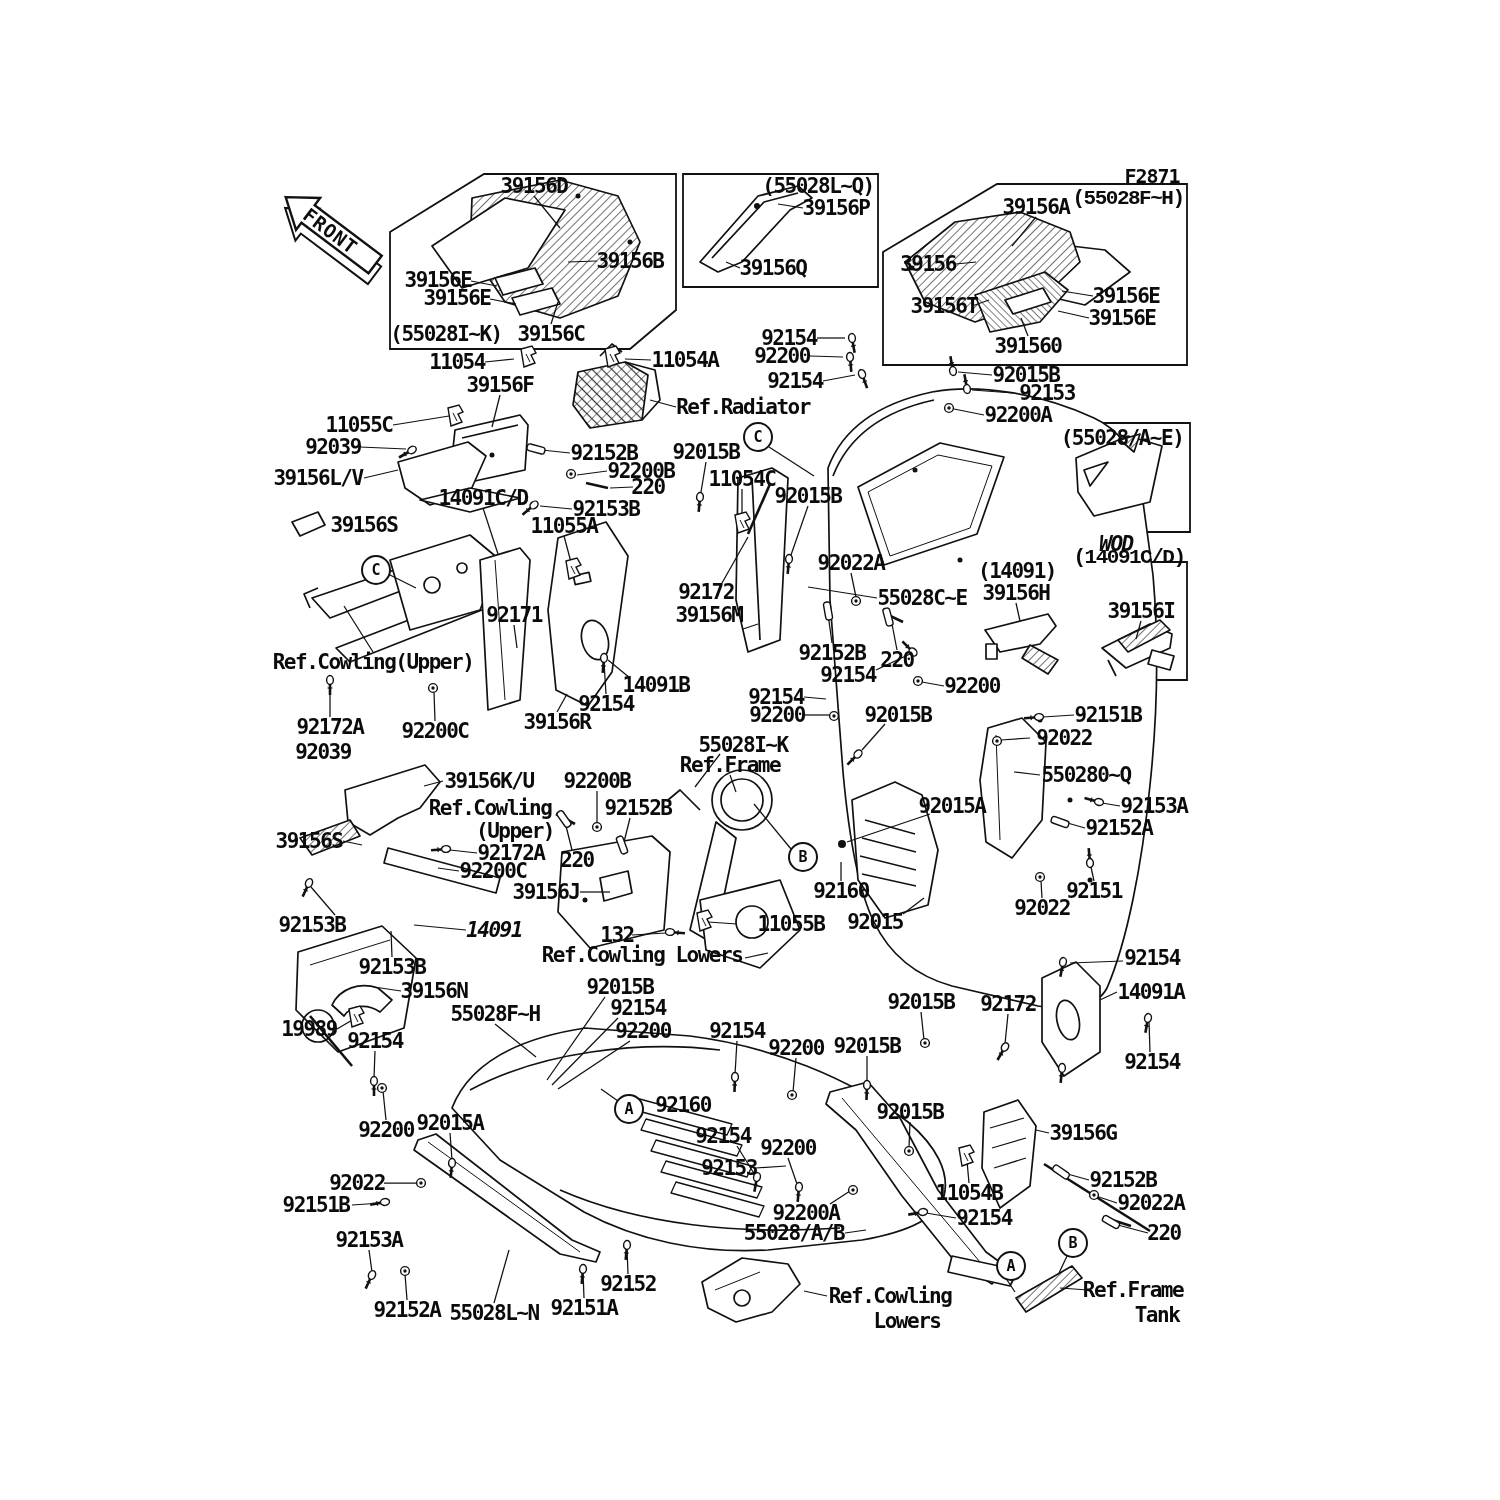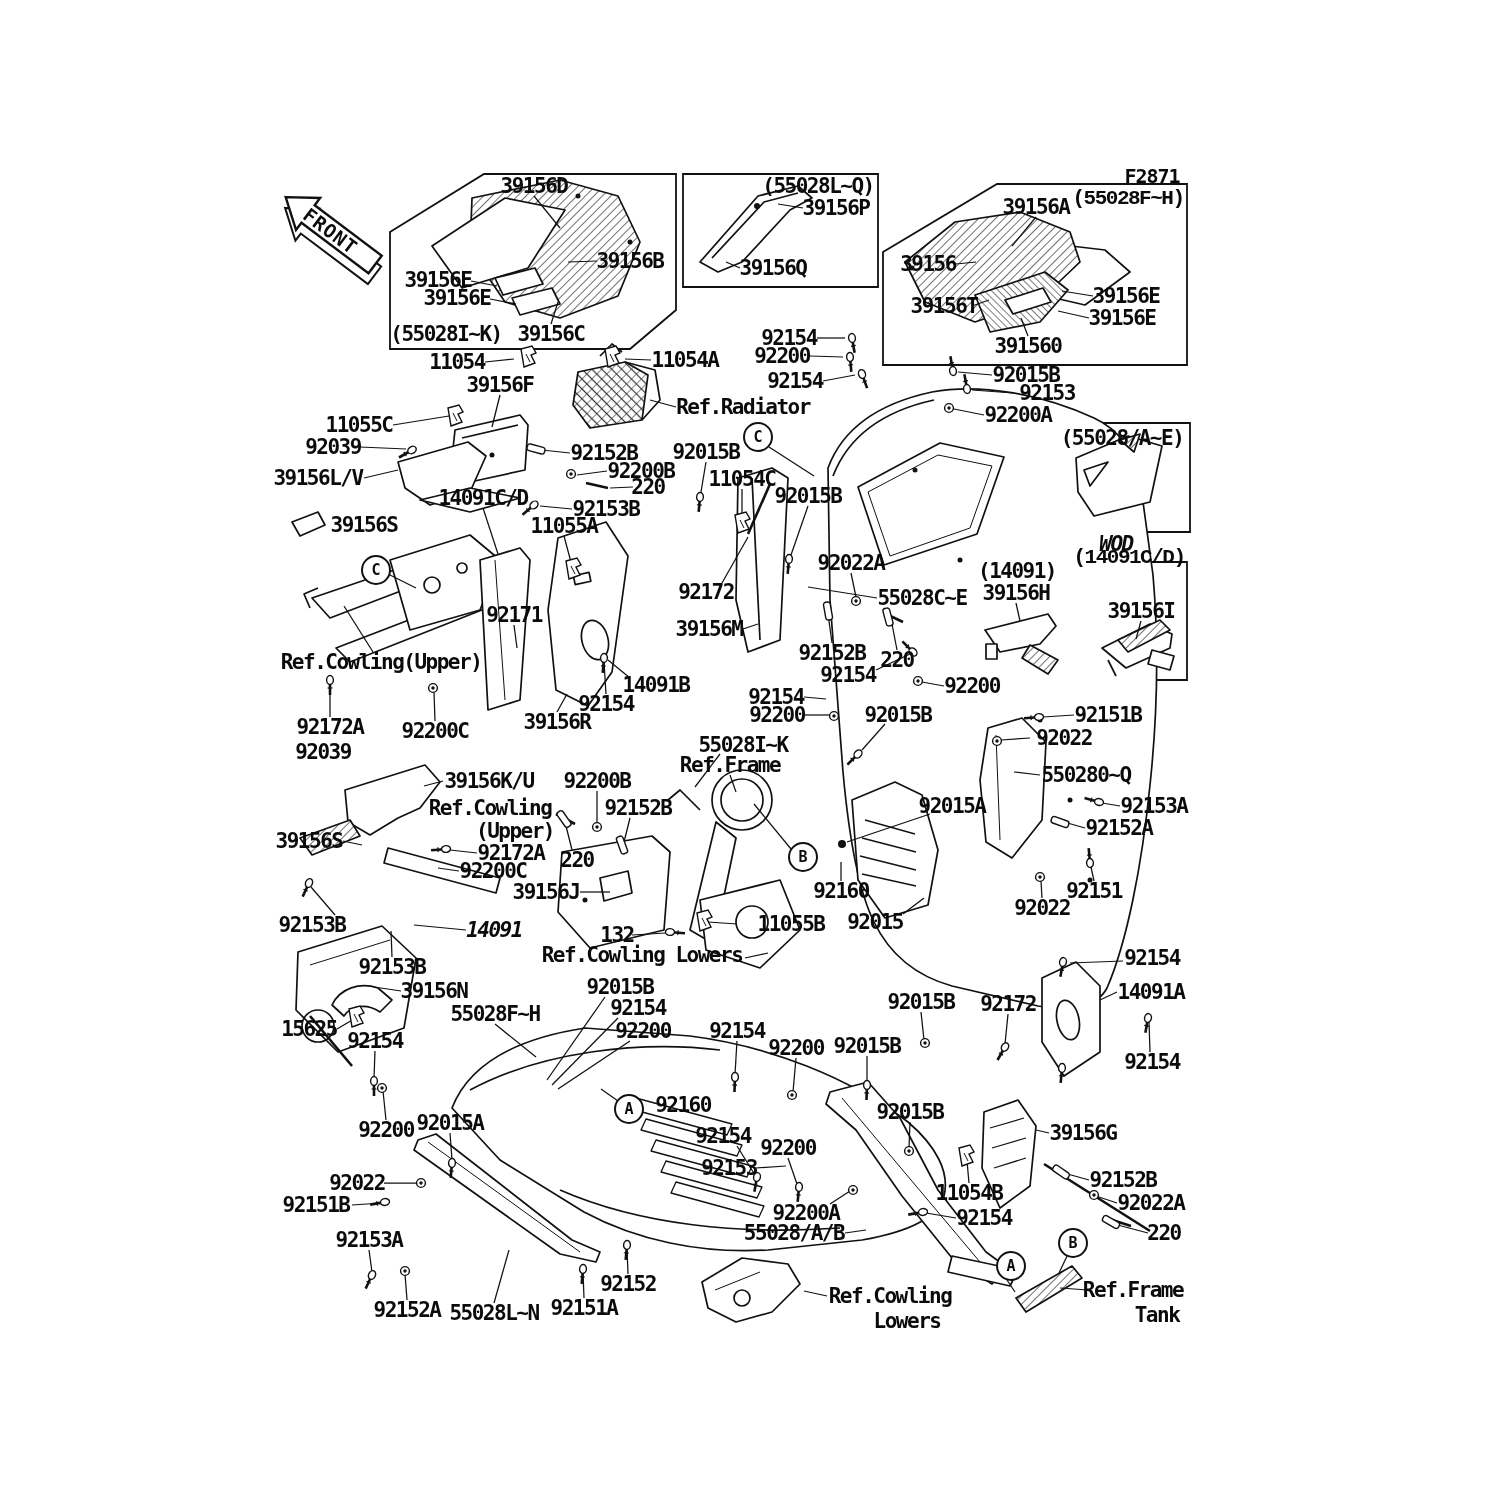--- a/index.html
+++ b/index.html
@@ -488,29 +488,29 @@
       <div class="plabel" style="left: 648px; top: 487px;">220</div>
       <div class="plabel" style="left: 483px; top: 498px;">14091C/D</div>
       <div class="plabel" style="left: 606px; top: 509px;">92153B</div>
       <div class="plabel" style="left: 564px; top: 526px;">11055A</div>
       <div class="plabel" style="left: 364px; top: 525px;">39156S</div>
       <div class="plabel" style="left: 742px; top: 479px;">11054C</div>
       <div class="plabel" style="left: 808px; top: 496px;">92015B</div>
       <div class="plabel" style="left: 851px; top: 563px;">92022A</div>
       <div class="plabel" style="left: 922px; top: 598px;">55028C~E</div>
       <div class="plabel" style="left: 706px; top: 592px;">92172</div>
-      <div class="plabel" style="left: 709px; top: 629px; text-align: center;">39156M</div>
+      <div class="plabel" style="left: 709px; top: 615px; text-align: center;">39156M</div>
       <div class="plabel" style="left: 514px; top: 615px;">92171</div>
       <div class="plabel" style="left: 1122px; top: 438px;">(55028/A~E)</div>
       <div class="plabel" style="left: 1116px; top: 544px; font-style: italic;">WOD</div>
       <div class="plabel" style="left: 1017px; top: 571px;">(14091)</div>
       <div class="plabel" style="left: 1016px; top: 593px;">39156H</div>
       <div class="plabel" style="left: 1129px; top: 557px; font-family: Liberation Mono, monospace;">(14091C/D)</div>
       <div class="plabel" style="left: 1141px; top: 611px;">39156I</div>
-      <div class="plabel" style="left: 381px; top: 662px; text-align: right;">Ref.Cowling(Upper)</div>
+      <div class="plabel" style="left: 373px; top: 662px; text-align: right;">Ref.Cowling(Upper)</div>
       <div class="plabel" style="left: 323px; top: 752px;">92039</div>
       <div class="plabel" style="left: 832px; top: 653px;">92152B</div>
       <div class="plabel" style="left: 897px; top: 660px;">220</div>
       <div class="plabel" style="left: 848px; top: 675px;">92154</div>
       <div class="plabel" style="left: 656px; top: 685px;">14091B</div>
       <div class="plabel" style="left: 606px; top: 704px;">92154</div>
       <div class="plabel" style="left: 557px; top: 722px;">39156R</div>
       <div class="plabel" style="left: 330px; top: 727px;">92172A</div>
       <div class="plabel" style="left: 435px; top: 731px;">92200C</div>
       <div class="plabel" style="left: 776px; top: 697px;">92154</div>
@@ -543,21 +543,21 @@
       <div class="plabel" style="left: 494px; top: 930px; font-style: italic;">14091</div>
       <div class="plabel" style="left: 617px; top: 935px;">132</div>
       <div class="plabel" style="left: 770px; top: 924px; padding-left: 42px;">11055B</div>
       <div class="plabel" style="left: 642px; top: 955px;">Ref.Cowling Lowers</div>
       <div class="plabel" style="left: 392px; top: 967px;">92153B</div>
       <div class="plabel" style="left: 434px; top: 991px;">39156N</div>
       <div class="plabel" style="left: 620px; top: 987px;">92015B</div>
       <div class="plabel" style="left: 638px; top: 1008px;">92154</div>
       <div class="plabel" style="left: 495px; top: 1014px;">55028F~H</div>
       <div class="plabel" style="left: 643px; top: 1031px;">92200</div>
-      <div class="plabel" style="left: 309px; top: 1029px;">15625</div>
+      <div class="plabel" style="left: 309px; top: 1029px;">19989</div>
       <div class="plabel" style="left: 375px; top: 1041px;">92154</div>
       <div class="plabel" style="left: 921px; top: 1002px;">92015B</div>
       <div class="plabel" style="left: 1008px; top: 1004px;">92172</div>
       <div class="plabel" style="left: 737px; top: 1031px;">92154</div>
       <div class="plabel" style="left: 796px; top: 1048px;">92200</div>
       <div class="plabel" style="left: 867px; top: 1046px;">92015B</div>
       <div class="plabel" style="left: 1152px; top: 958px;">92154</div>
       <div class="plabel" style="left: 1151px; top: 992px;">14091A</div>
       <div class="plabel" style="left: 386px; top: 1130px;">92200</div>
       <div class="plabel" style="left: 450px; top: 1123px;">92015A</div>

